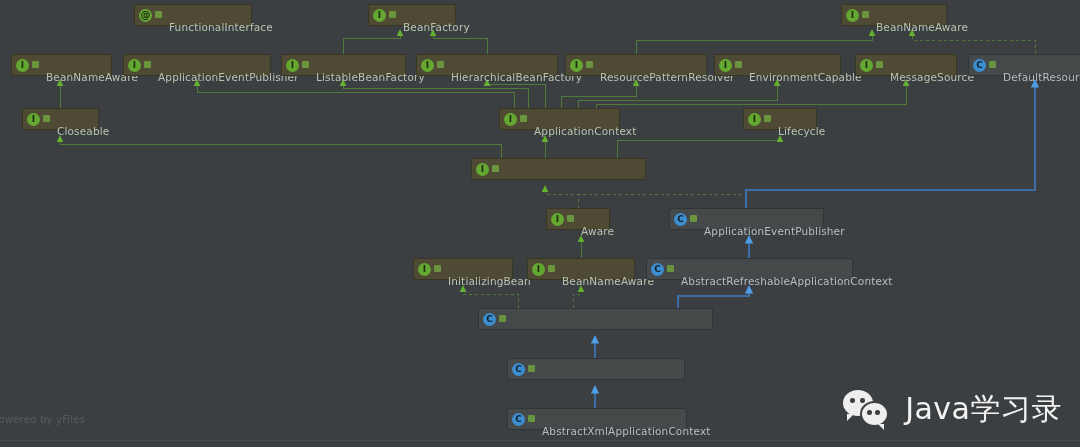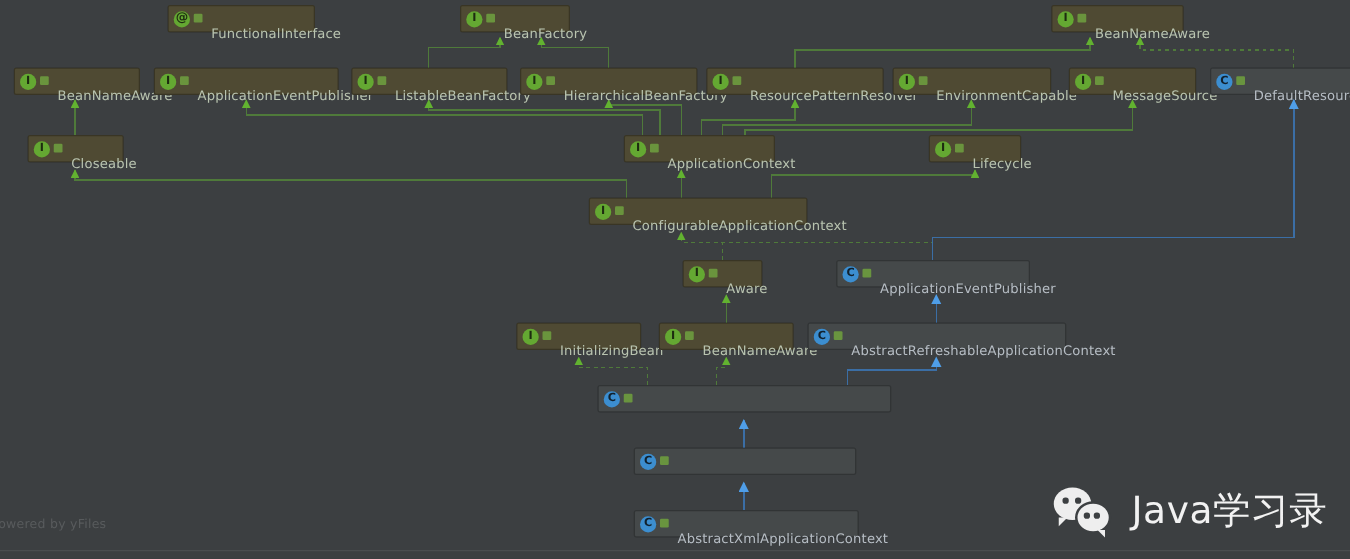--- a/index.html
+++ b/index.html
@@ -307,21 +307,20 @@
         <span class="node-label">ApplicationContext</span>
       </div>
       <div class="node iface" style="left: 743px; top: 108px; width: 74px;">
         <span class="node-icon i">I</span>
         <span class="node-badge"></span>
         <span class="node-label">Lifecycle</span>
       </div>
       <div class="node iface" style="left: 471px; top: 158px; width: 175px;">
         <span class="node-icon i">I</span>
         <span class="node-badge"></span>
-        <span class="node-label">ConfigurableApplicationContext</span>
       </div>
       <div class="node iface" style="left: 546px; top: 208px; width: 64px;">
         <span class="node-icon i">I</span>
         <span class="node-badge"></span>
         <span class="node-label">Aware</span>
       </div>
       <div class="node cls" style="left: 669px; top: 208px; width: 155px;">
         <span class="node-icon c">C</span>
         <span class="node-badge"></span>
         <span class="node-label">ApplicationEventPublisher</span>

